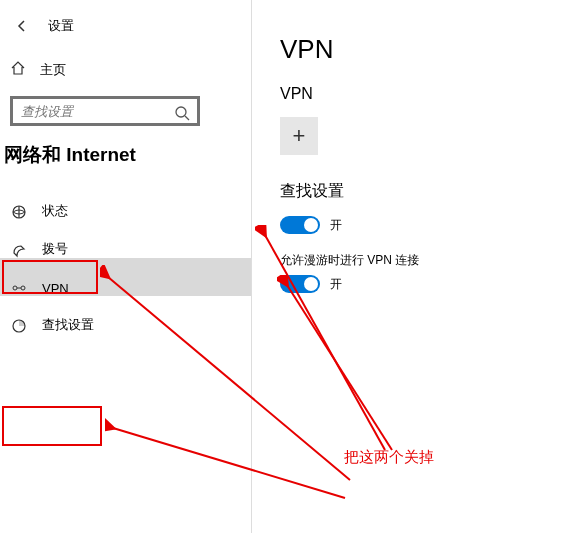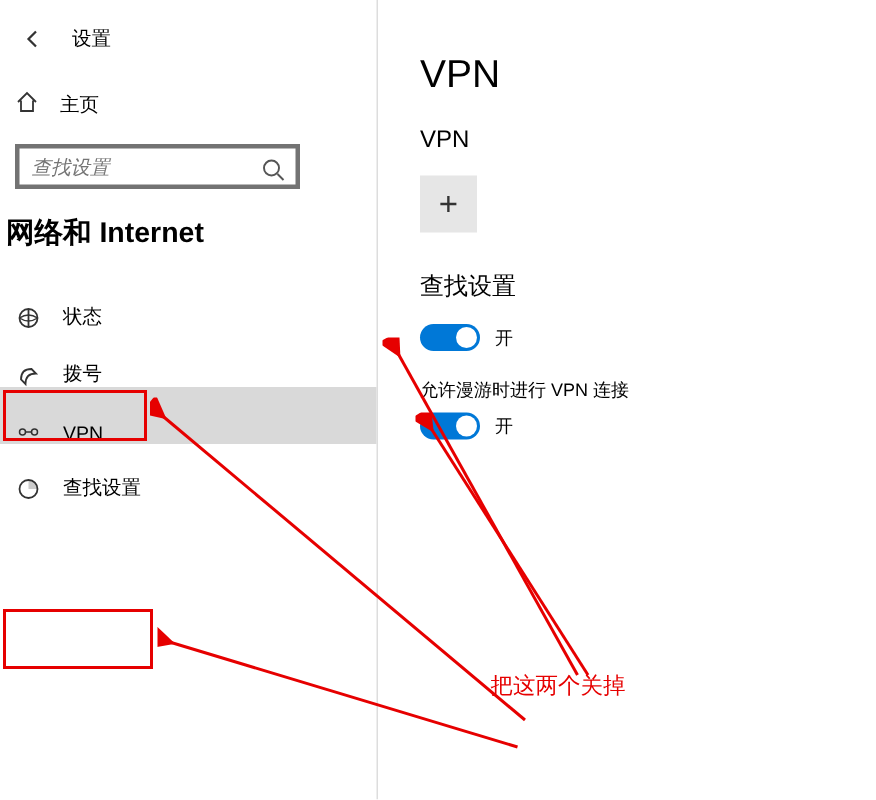--- a/index.html
+++ b/index.html
@@ -164,13 +164,13 @@
 </svg>
 <svg class="arrow" style="left:277px; top:275px;" width="140" height="185">
   <defs>
       <marker id="ah4" markerWidth="10" markerHeight="8" refX="2" refY="4" orient="auto">
         <path d="M8 0 L0 4 L8 8 Z" fill="#e60000"></path>
       </marker>
     </defs>
   <line x1="115" y1="175" x2="10" y2="10" stroke="#e60000" stroke-width="2" marker-end="url(#ah4)"></line>
 </svg>
 
-<div class="annotation" style="left:327px; top:448px;">把这两个关掉</div>
+<div class="annotation" style="left:344px; top:448px;">把这两个关掉</div>
 
 </body></html>

